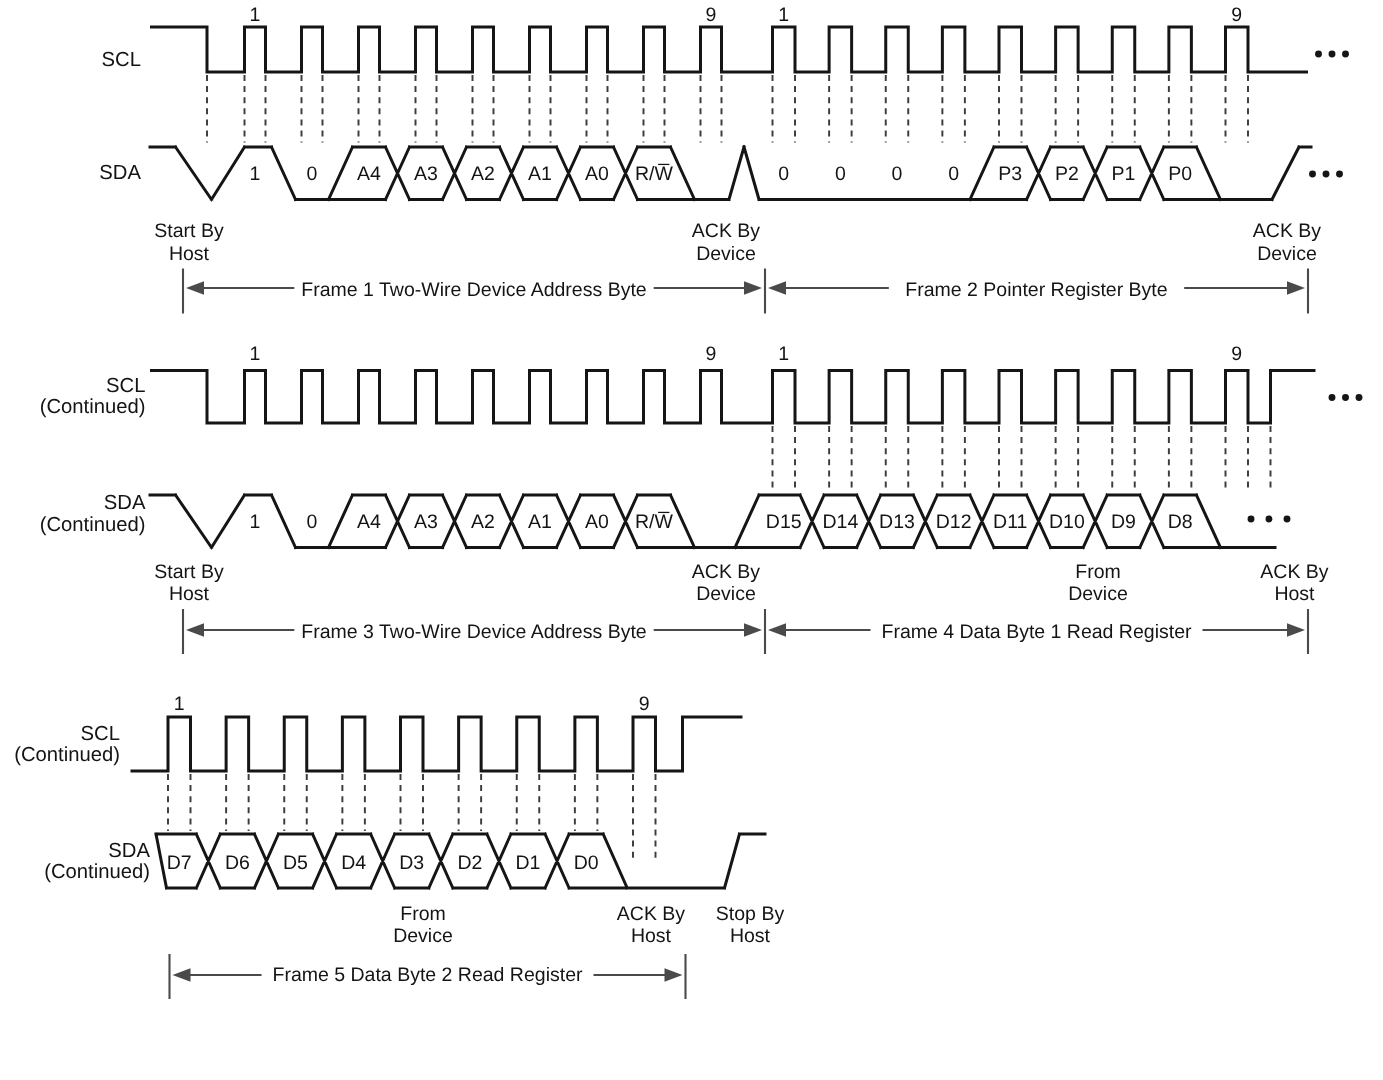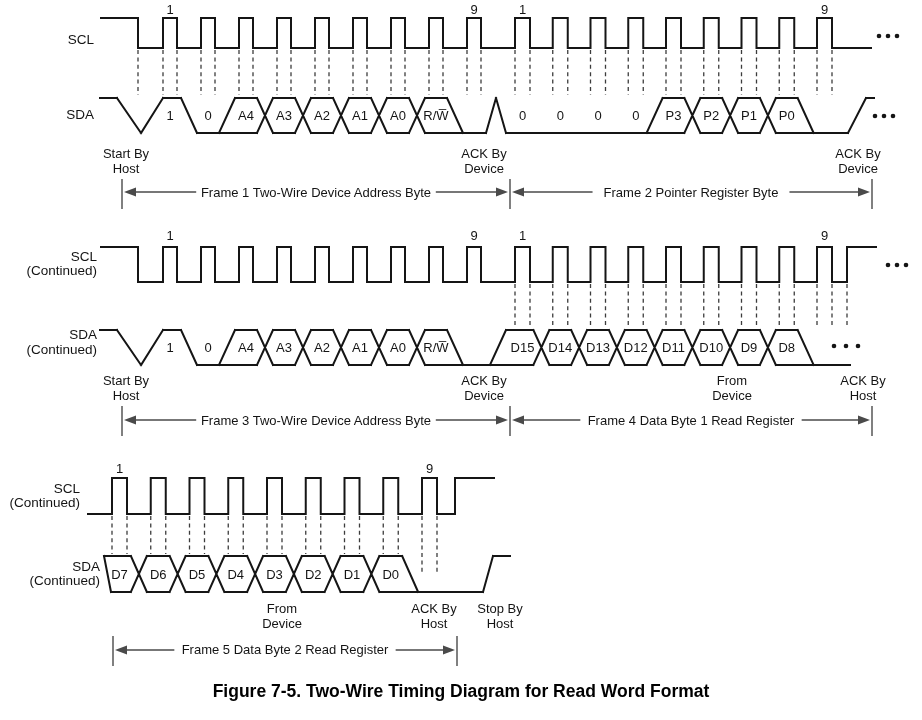--- a/index.html
+++ b/index.html
@@ -142,14 +142,13 @@
       <text x="500" y="613" text-anchor="middle" font-size="13">Stop By</text>
       <text x="500" y="628" text-anchor="middle" font-size="13">Host</text>
       <line x1="113" y1="636" x2="113" y2="666" stroke="#4a4a4a" stroke-width="1.4"></line>
       <line x1="457" y1="636" x2="457" y2="666" stroke="#4a4a4a" stroke-width="1.4"></line>
       <line x1="126" y1="650" x2="174.35000000000002" y2="650" stroke="#4a4a4a" stroke-width="1.4"></line>
       <line x1="395.65" y1="650" x2="444" y2="650" stroke="#4a4a4a" stroke-width="1.4"></line>
       <path d="M 115 650 L 127 645.5 L 127 654.5 Z" fill="#4a4a4a"></path>
       <path d="M 455 650 L 443 645.5 L 443 654.5 Z" fill="#4a4a4a"></path>
       <text x="285" y="654" text-anchor="middle" font-size="13">Frame 5 Data Byte 2 Read Register</text>
     </svg>
-  <div class="caption">Figure 7-5. Two-Wire Timing Diagram for Read Word Format</div>
 </div>
 
 </body></html>

